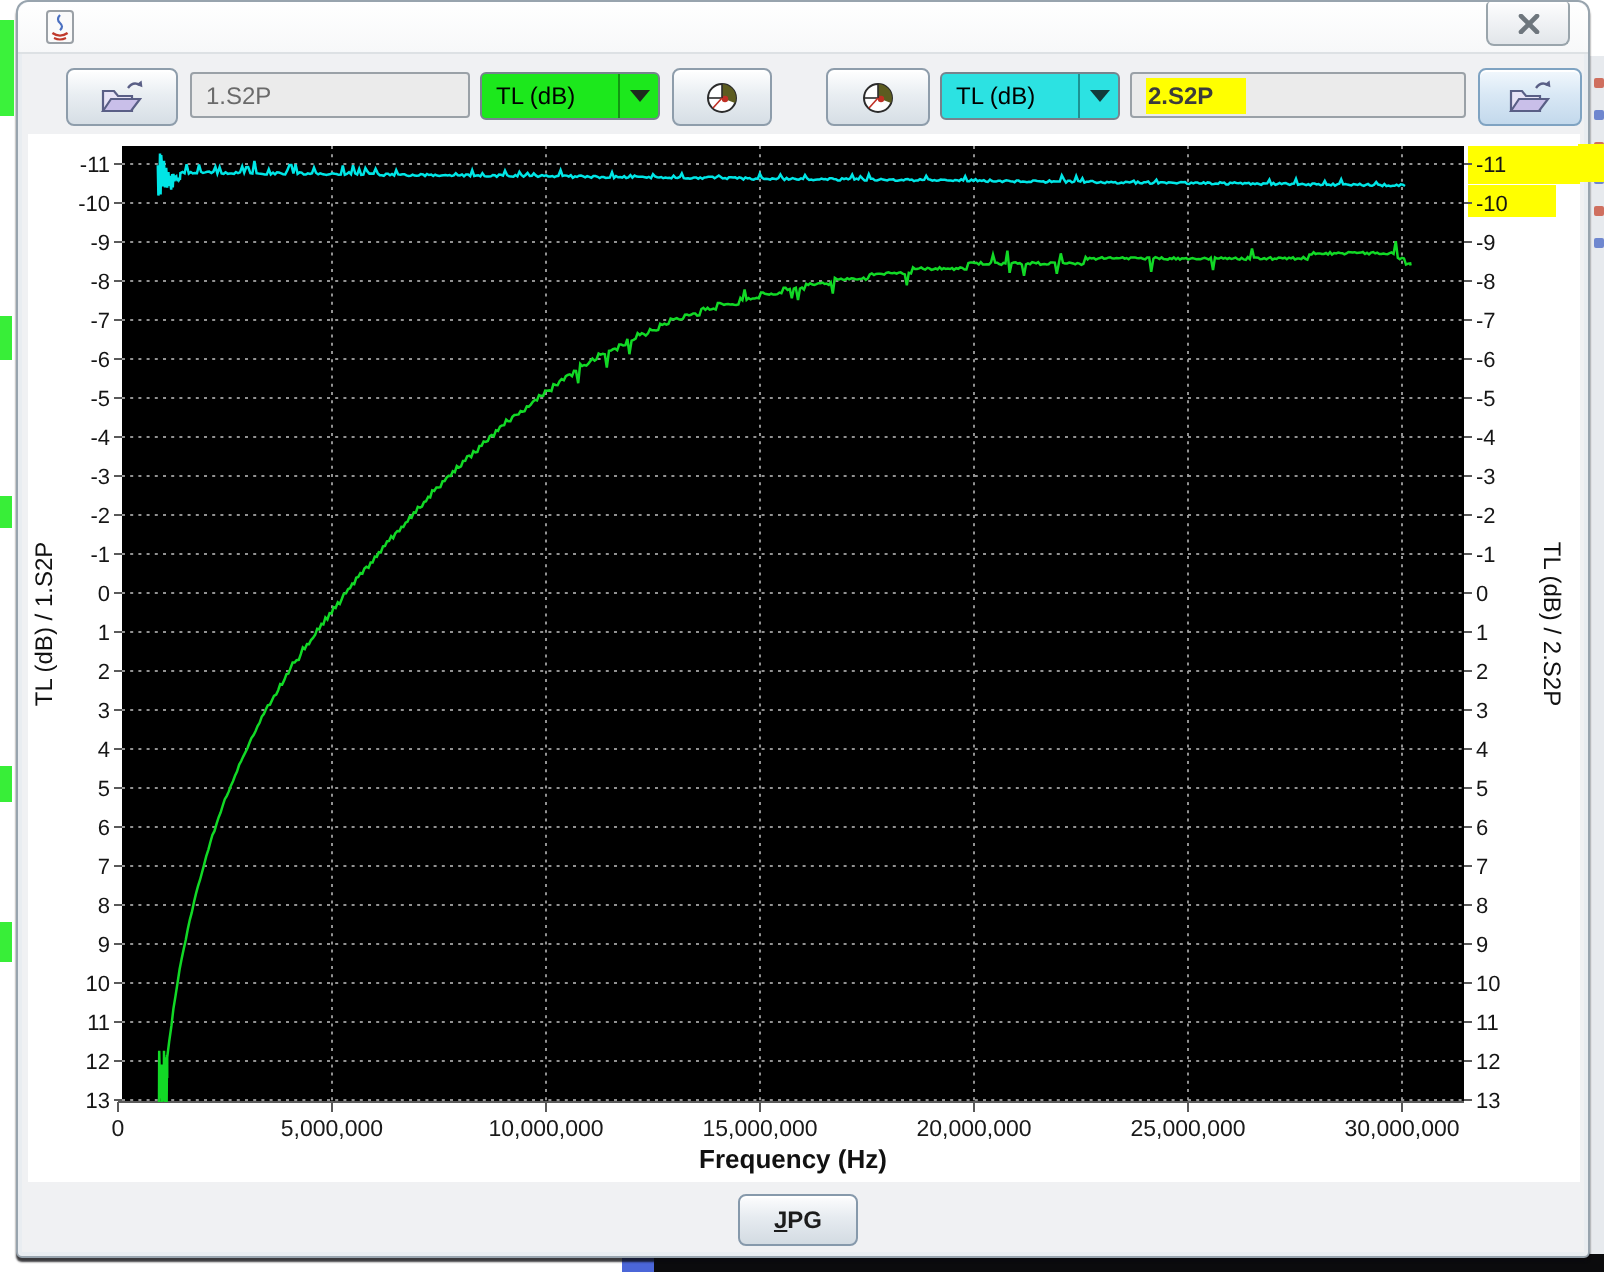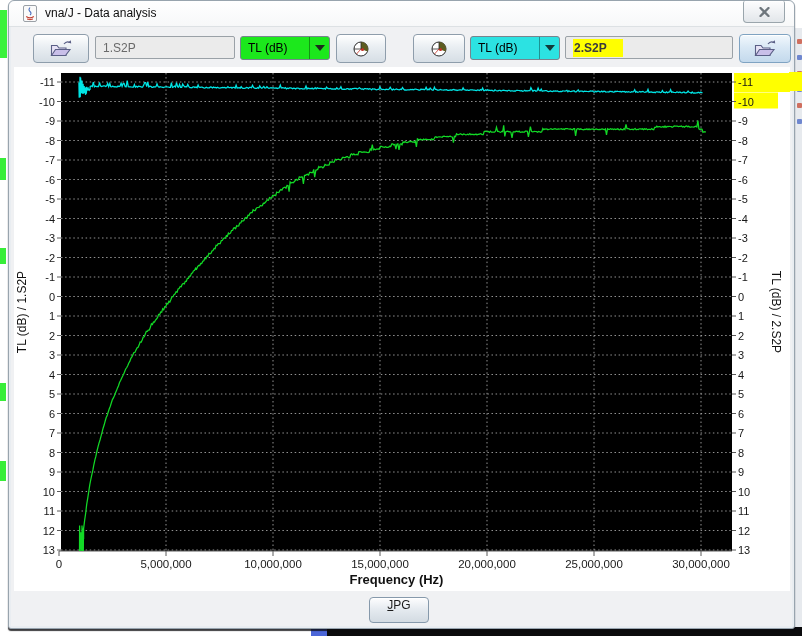--- a/index.html
+++ b/index.html
@@ -37,22 +37,22 @@
   .combo .arrow{width:19px;display:flex;align-items:center;justify-content:center;border-left:1px solid rgba(0,0,0,.35);}
   .tri{width:0;height:0;border-left:5px solid transparent;border-right:5px solid transparent;border-top:6px solid #1d2b1d;}
   .hl{background:#ffff00;color:#3c3c3c;padding:2px 16px 2px 1px;font-weight:bold;}
 
   
   .chart-panel{position:absolute;left:5px;top:66px;width:776px;height:524px;background:#ffffff;}
   .yellow-overflow{position:absolute;left:789px;top:72px;width:13px;height:19px;background:#ffff00;z-index:6;}
 
   
   .jpg-btn{position:absolute;left:360px;top:596px;width:58px;height:24px;background:linear-gradient(#fdfdfe,#e6ebf0 45%,#d3dbe2);
-           border:1px solid #8699ab;border-radius:4px;font-size:12px;font-weight:normal;color:#1c1c1c;
-           display:flex;justify-content:center;box-shadow:inset 0 1px 0 #fff;}
+           border:1px solid #8699ab;border-radius:4px;font-size:12px;font-weight:bold;color:#1c1c1c;
+           display:flex;align-items:center;justify-content:center;box-shadow:inset 0 1px 0 #fff;}
   .jpg-btn .u{text-decoration:underline;}
 </style>
 </head>
 <body>
 
 <div class="ghost" style="left:330px;top:17px;width:16px;height:6px;background:#d9d9d9;opacity:.8;"></div>
 <div class="ghost" style="left:395px;top:17px;width:18px;height:6px;background:#d7d7d7;opacity:.8;"></div>
 <div class="ghost" style="left:478px;top:16px;width:22px;height:7px;background:#dcdcdc;opacity:.8;"></div>
 <div class="ghost" style="left:430px;top:15px;width:18px;height:11px;background:#7aa0f0;border-radius:50%;opacity:.75;"></div>
 <div class="ghost" style="left:459px;top:13px;width:22px;height:14px;background:#f6c36d;border-radius:50%;opacity:.8;"></div>
@@ -75,21 +75,20 @@
 
 <div class="window">
 
   <div class="titlebar">
     <svg class="abs" style="left:13px;top:4px" width="16" height="17" viewBox="0 0 16 17">
       <rect x="1.5" y="0.5" width="13" height="16" rx="1.5" fill="#fafafa" stroke="#9aa0a6"></rect>
       <path d="M8,2.5 q-2,2.2 0,4 q2,1.8 0,3.6" fill="none" stroke="#4a6fc0" stroke-width="1.1"></path>
       <path d="M4.2,11.5 q3.8,2.6 7.6,0" fill="none" stroke="#c0392b" stroke-width="1.2"></path>
       <path d="M5,14 q3,1.4 6,0" fill="none" stroke="#c0392b" stroke-width="1"></path>
     </svg>
-    <span class="title-text">vna/J - Data analysis</span>
     <div class="close-btn">
       <svg width="11" height="10" viewBox="0 0 11 10">
         <line x1="1.5" y1="1" x2="9.5" y2="9" stroke="#6e767d" stroke-width="2.3" stroke-linecap="round"></line>
         <line x1="9.5" y1="1" x2="1.5" y2="9" stroke="#6e767d" stroke-width="2.3" stroke-linecap="round"></line>
       </svg>
     </div>
   </div>
 
   <div class="nbtn" style="left:24px;top:33px;width:54px;height:27px;">
     <svg width="24" height="19" viewBox="0 0 24 19">

